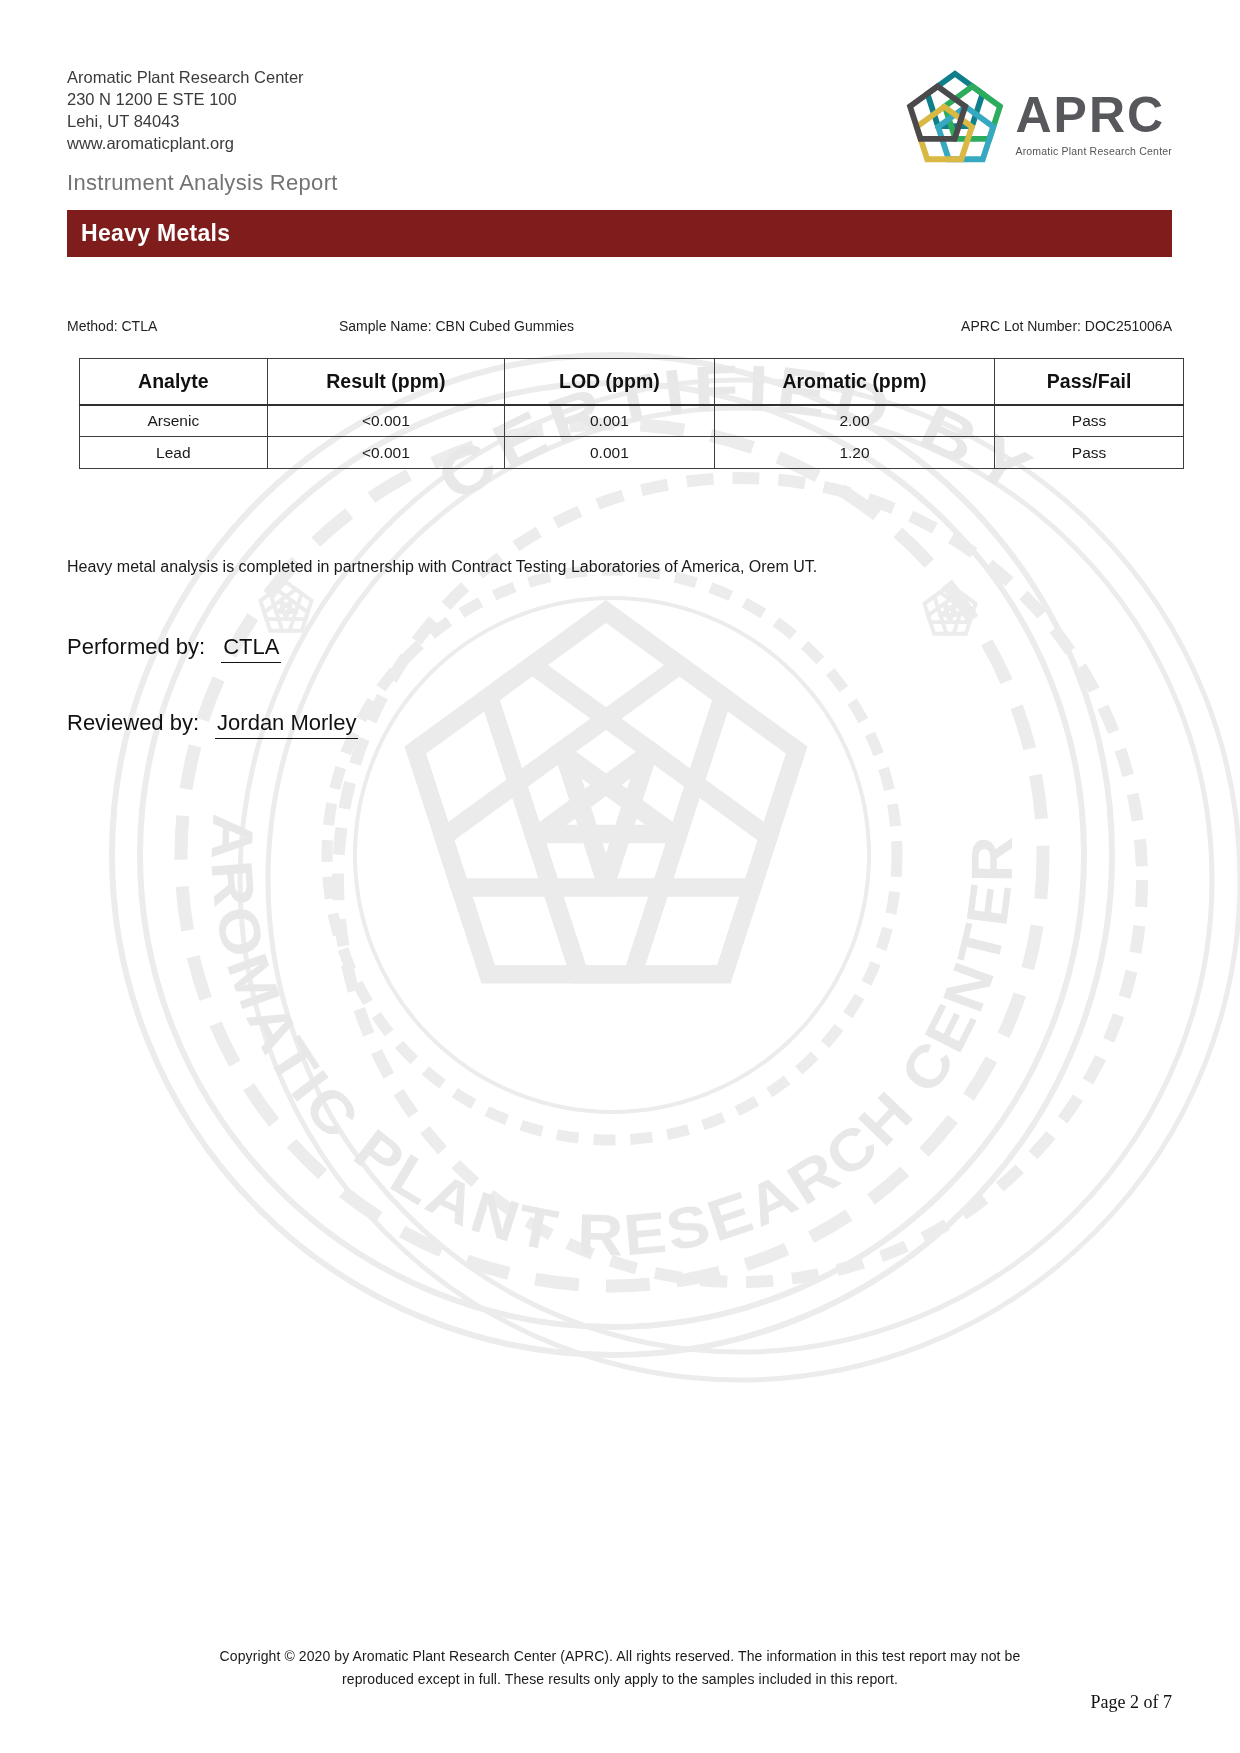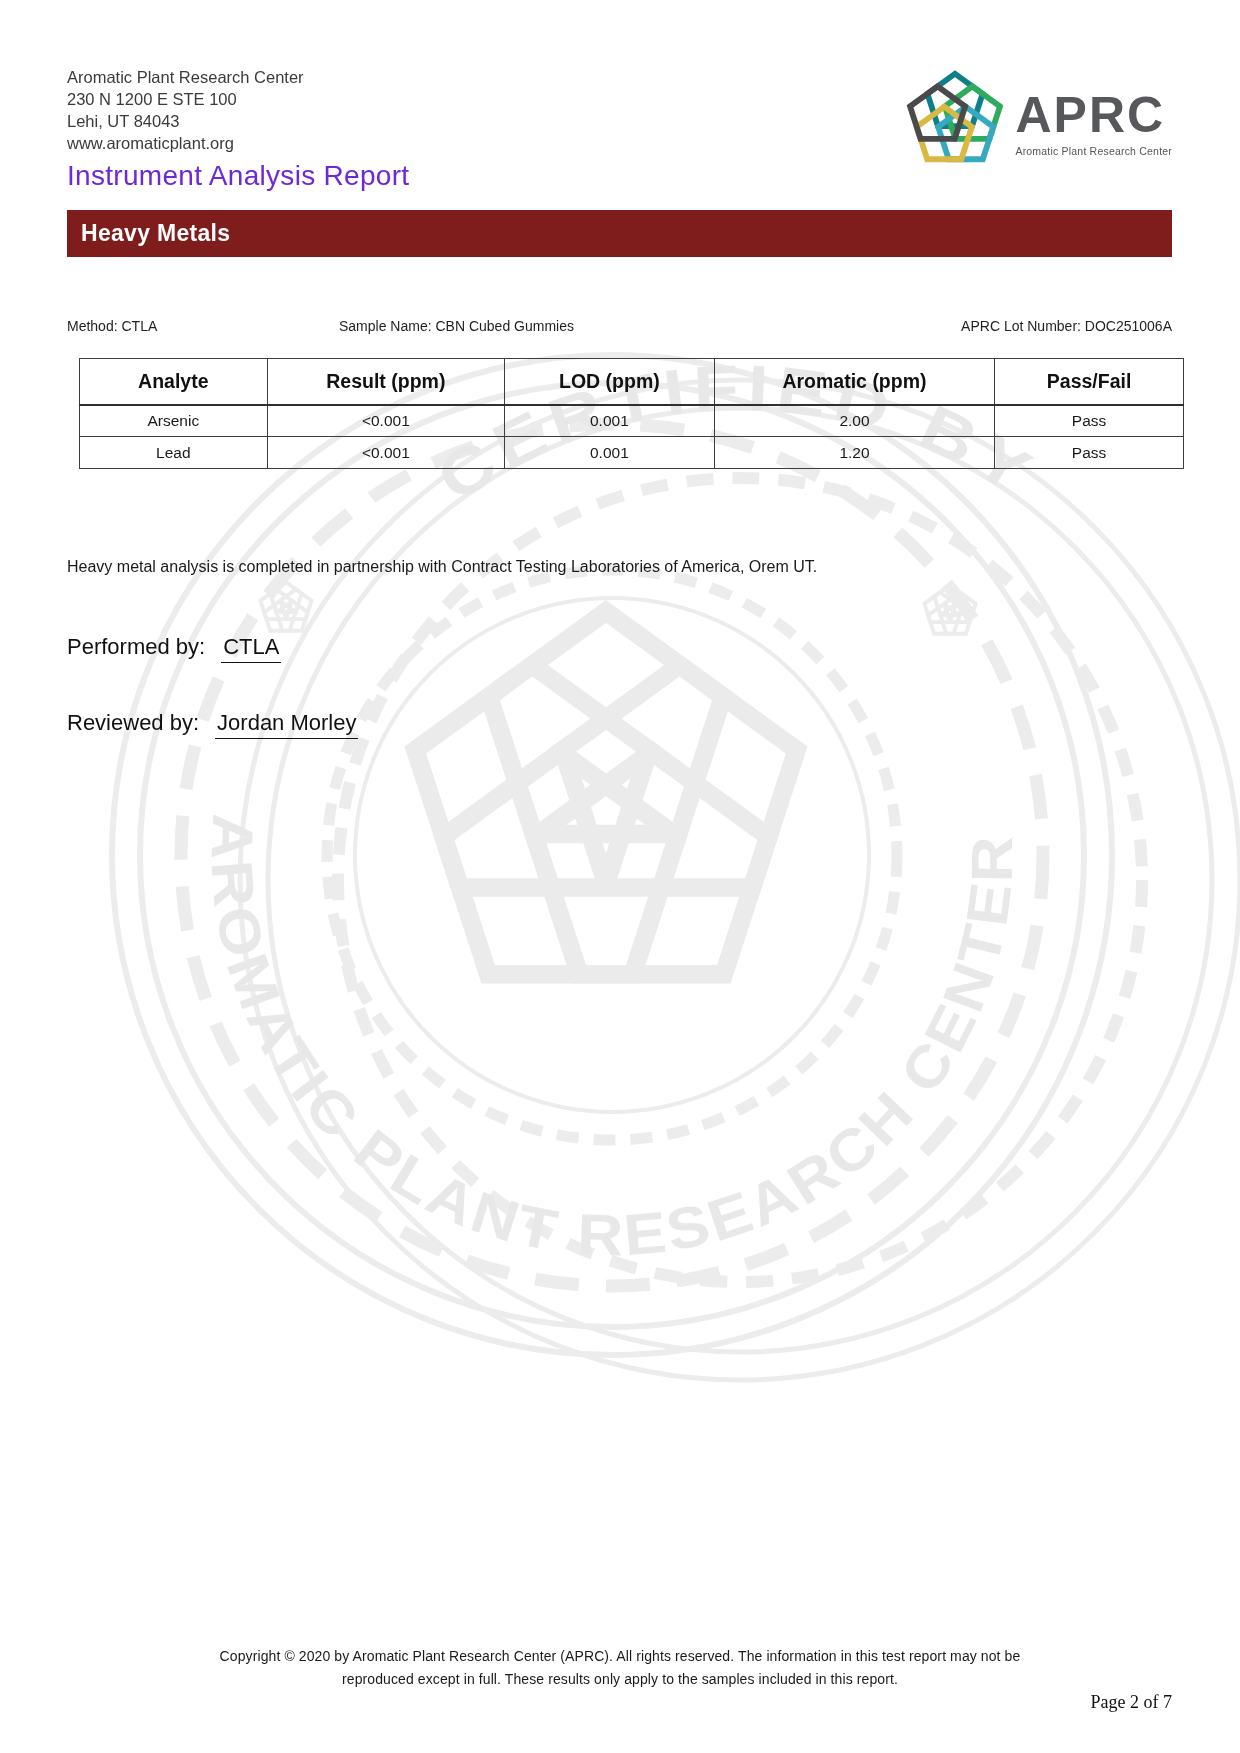--- a/index.html
+++ b/index.html
@@ -7,21 +7,21 @@
   body { font-family:"Liberation Sans", sans-serif; }
   .page { position:relative; width:1240px; height:1753px; background:#fff; overflow:hidden; }
   .content { position:relative; z-index:1; }
 
   
   .watermark { position:absolute; left:0; top:0; z-index:0; pointer-events:none; }
 
   
   .header-left { position:absolute; left:67px; top:66px; }
   .addr { font-size:16.5px; line-height:22px; color:#3b3b3b; }
-  .report-title { font-size:28px; color:#6d28d9; margin-top:6px; letter-spacing:0.3px; }
+  .report-title { font-size:22px; color:#737373; margin-top:16px; letter-spacing:0.3px; }
 
   .logo { position:absolute; right:68px; top:68px; display:flex; align-items:flex-start; }
   .logo-text { margin-left:8px; margin-top:22px; }
   .logo-acronym { font-size:50px; font-weight:700; color:#57585b; letter-spacing:2px; line-height:1; }
   .logo-tagline { font-size:10.5px; color:#55565a; margin-top:5px; letter-spacing:0.2px; }
 
   
   .banner { position:absolute; left:67px; right:68px; top:210px; height:47px;
             display:flex; align-items:center; padding-left:14px; }
   .banner-label { color:#ffffff; font-size:23px; font-weight:700; letter-spacing:0.3px; }

